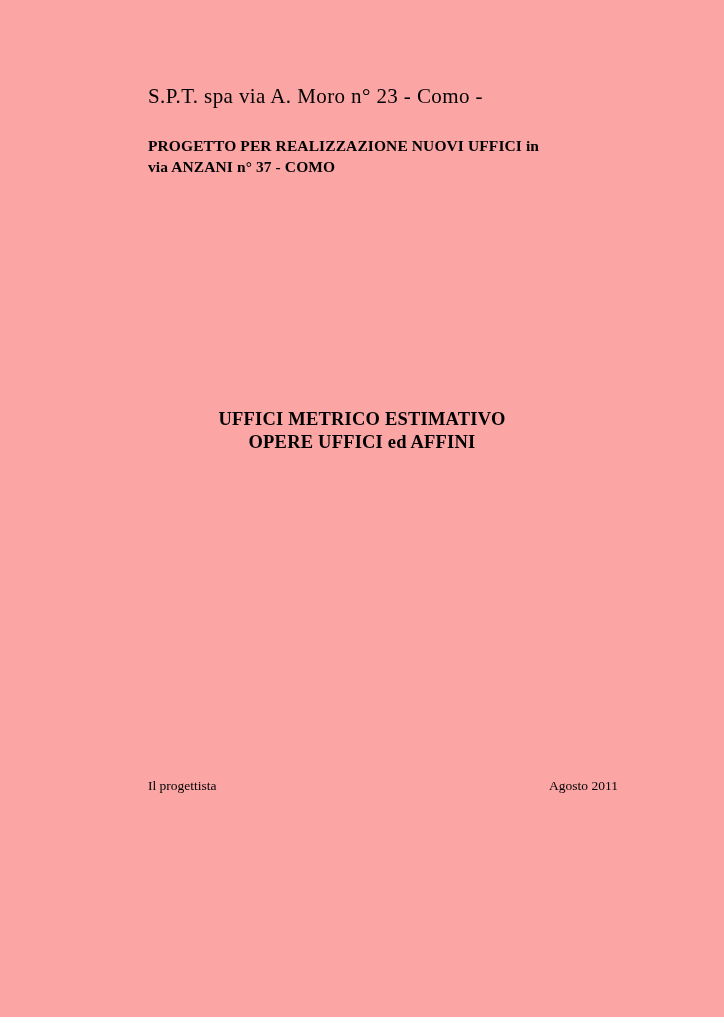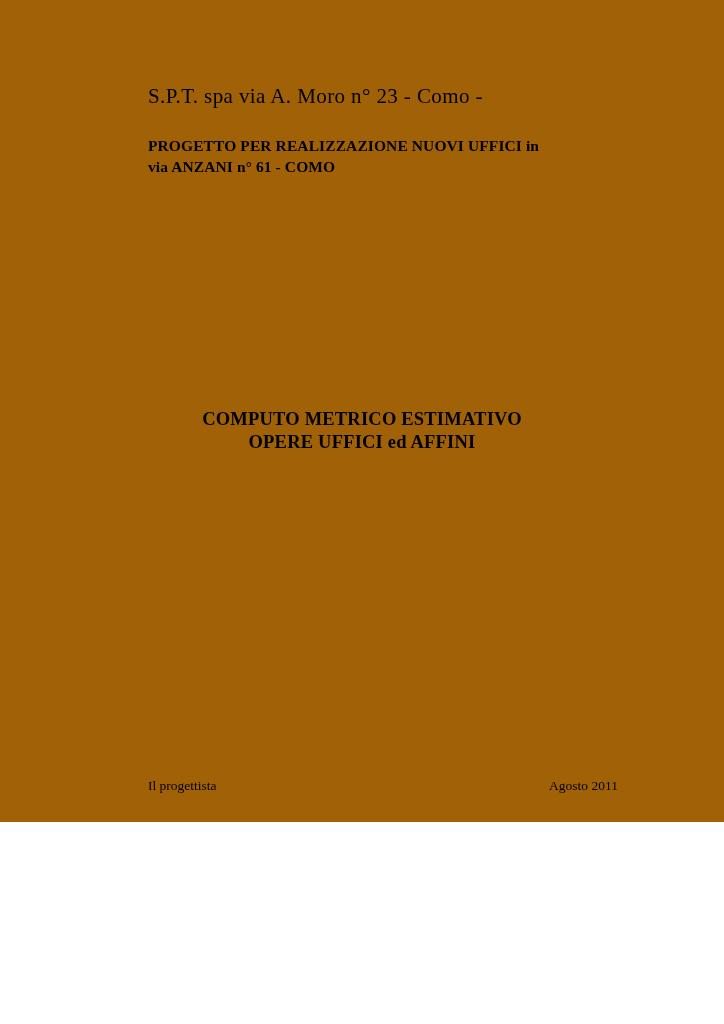--- a/index.html
+++ b/index.html
@@ -11,22 +11,22 @@
     width: 724px;
     height: 1024px;
     font-family: "Liberation Serif", serif;
     color: #000000;
     position: relative;
     overflow: hidden;
   }
   .page {
     position: relative;
     width: 724px;
-    height: 822px;
-    background: #a16207;
+    height: 1017px;
+    background: #fca5a5;
   }
 
   
   .company-line {
     position: absolute;
     left: 148px;
     top: 84px;
     width: 480px;
     font-size: 21px;
     letter-spacing: 0.4px;
@@ -84,25 +84,25 @@
 </style>
 </head>
 <body>
 
 <div class="page">
 
   <div class="company-line">S.P.T.   spa      via  A.  Moro  n°  23   -  Como -</div>
 
   <div class="project-block">
     <span class="line1">PROGETTO  PER  REALIZZAZIONE  NUOVI  UFFICI  in</span>
-    <span class="line2">via  ANZANI   n°  61   -   COMO</span>
+    <span class="line2">via  ANZANI   n°  37   -   COMO</span>
   </div>
 
   <div class="doc-title">
-    <span class="t1">COMPUTO  METRICO  ESTIMATIVO</span>
+    <span class="t1">UFFICI  METRICO  ESTIMATIVO</span>
     <span class="t2">OPERE  UFFICI  ed  AFFINI</span>
   </div>
 
   <div class="footer">
     <span class="left">Il progettista</span>
     <span class="right">Agosto  2011</span>
   </div>
 
 </div>
 

